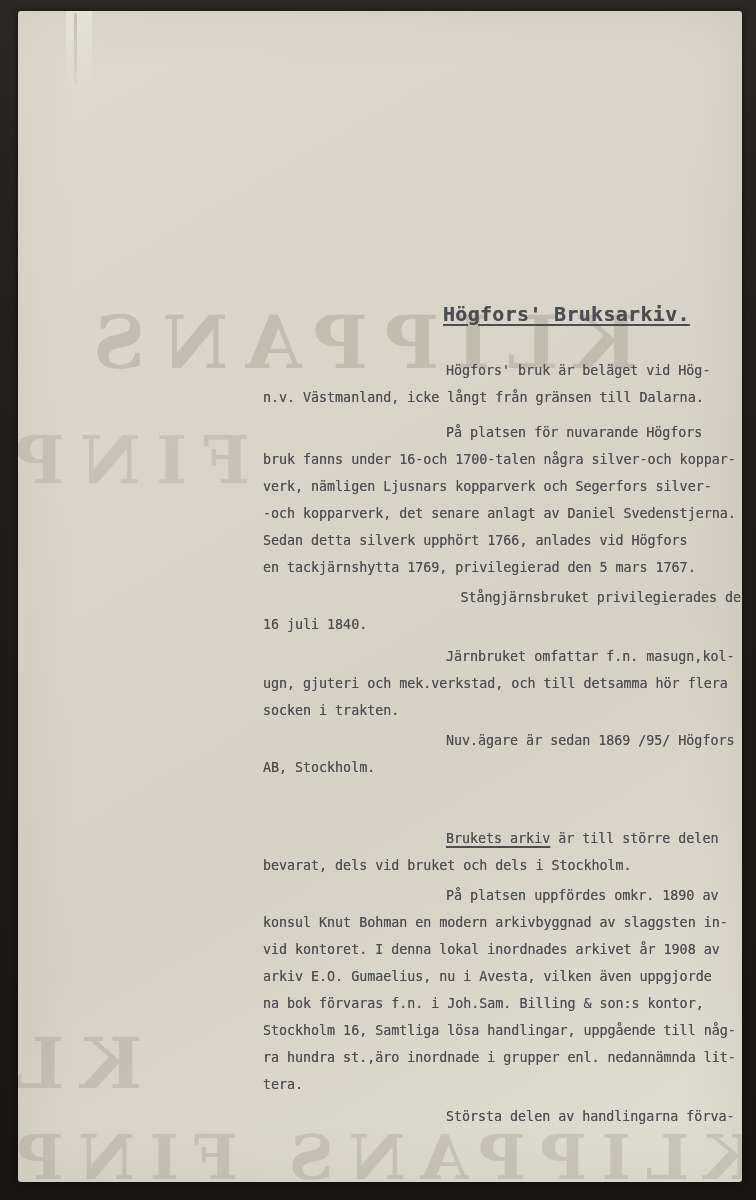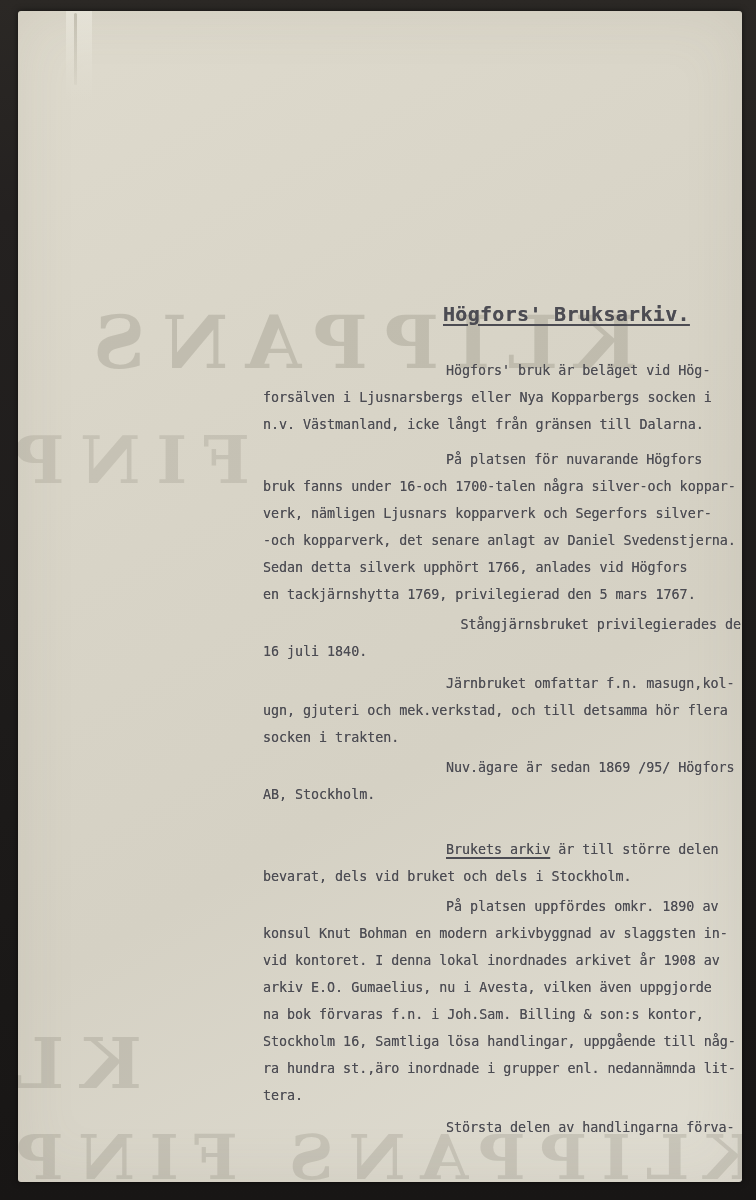--- a/index.html
+++ b/index.html
@@ -102,36 +102,35 @@
 
     <div class="ghost g1">KLIPPANS</div>
     <div class="ghost g2">FINPAPPERSBRUK</div>
     <div class="ghost g3">KLIPPANS</div>
     <div class="ghost g4">KLIPPANS FINPAPPERSBRUK</div>
 
     <div class="doc">
       <div class="title">Högfors' Bruksarkiv.</div>
       <div id="lines">
           <div class="line indent"><span>Högfors' bruk är beläget vid Hög-</span></div>
-          <div class="line"><span>forsälven i Ljusnarsbergs eller Nya Kopparbergs socken i</span></div>
           <div class="line"><span>n.v. Västmanland, icke långt från gränsen till Dalarna.</span></div>
           <div class="line indent" style="margin-top: 8px;"><span>På platsen för nuvarande Högfors</span></div>
           <div class="line"><span>bruk fanns under 16-och 1700-talen några silver-och koppar-</span></div>
           <div class="line"><span>verk, nämligen Ljusnars kopparverk och Segerfors silver-</span></div>
           <div class="line"><span>-och kopparverk, det senare anlagt av Daniel Svedenstjerna.</span></div>
           <div class="line"><span>Sedan detta silverk upphört 1766, anlades vid Högfors</span></div>
           <div class="line"><span>en tackjärnshytta 1769, privilegierad den 5 mars 1767.</span></div>
           <div class="line indent" style="margin-top: 3px; text-align: right;"><span>Stångjärnsbruket privilegierades den</span></div>
           <div class="line"><span>16 juli 1840.</span></div>
           <div class="line indent" style="margin-top: 5px;"><span>Järnbruket omfattar f.n. masugn,kol-</span></div>
           <div class="line"><span>ugn, gjuteri och mek.verkstad, och till detsamma hör flera</span></div>
           <div class="line"><span>socken i trakten.</span></div>
           <div class="line indent" style="margin-top: 3px;"><span>Nuv.ägare är sedan 1869 /95/ Högfors</span></div>
           <div class="line"><span>AB, Stockholm.</span></div>
-          <div class="line indent" style="margin-top: 28px;"><span class="u">Brukets arkiv</span><span> är till större delen</span></div>
+          <div class="line indent" style="margin-top: 44px;"><span class="u">Brukets arkiv</span><span> är till större delen</span></div>
           <div class="line"><span>bevarat, dels vid bruket och dels i Stockholm.</span></div>
           <div class="line indent" style="margin-top: 3px;"><span>På platsen uppfördes omkr. 1890 av</span></div>
           <div class="line"><span>konsul Knut Bohman en modern arkivbyggnad av slaggsten in-</span></div>
           <div class="line"><span>vid kontoret. I denna lokal inordnades arkivet år 1908 av</span></div>
           <div class="line"><span>arkiv E.O. Gumaelius, nu i Avesta, vilken även uppgjorde</span></div>
           <div class="line"><span>na bok förvaras f.n. i Joh.Sam. Billing &amp; son:s kontor,</span></div>
           <div class="line"><span>Stockholm 16, Samtliga lösa handlingar, uppgående till någ-</span></div>
           <div class="line"><span>ra hundra st.,äro inordnade i grupper enl. nedannämnda lit-</span></div>
           <div class="line"><span>tera.</span></div>
           <div class="line indent" style="margin-top: 5px;"><span>Största delen av handlingarna förva-</span></div>

